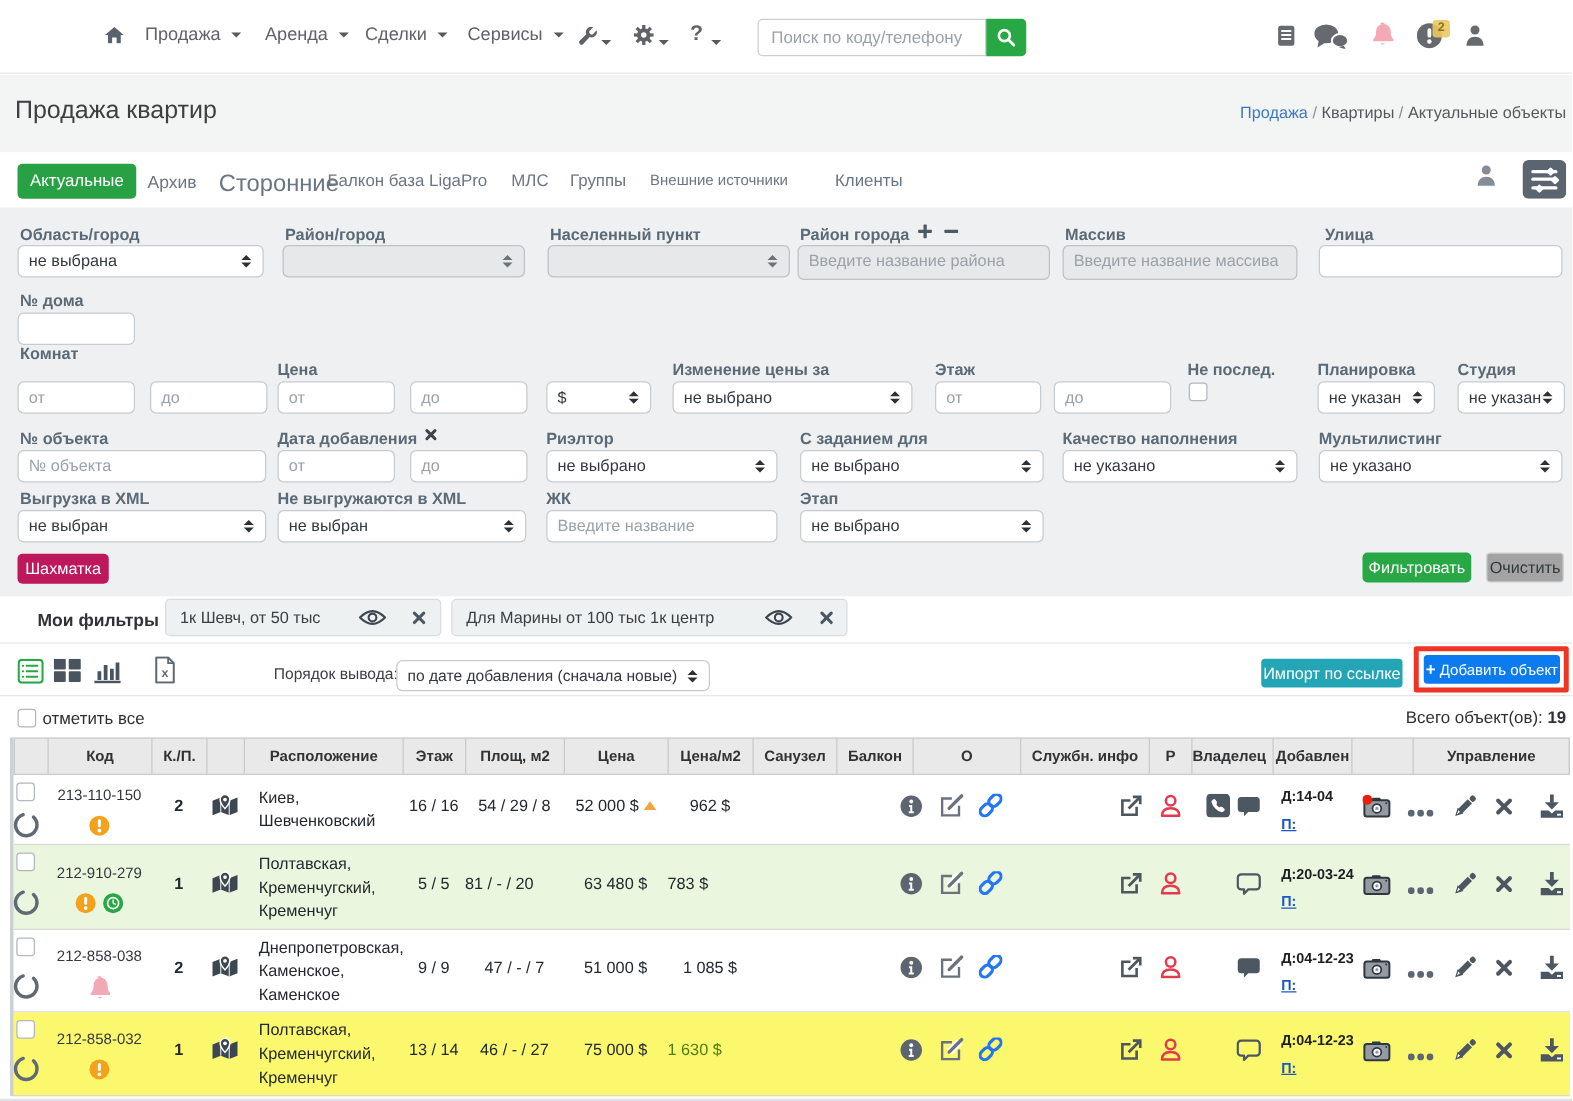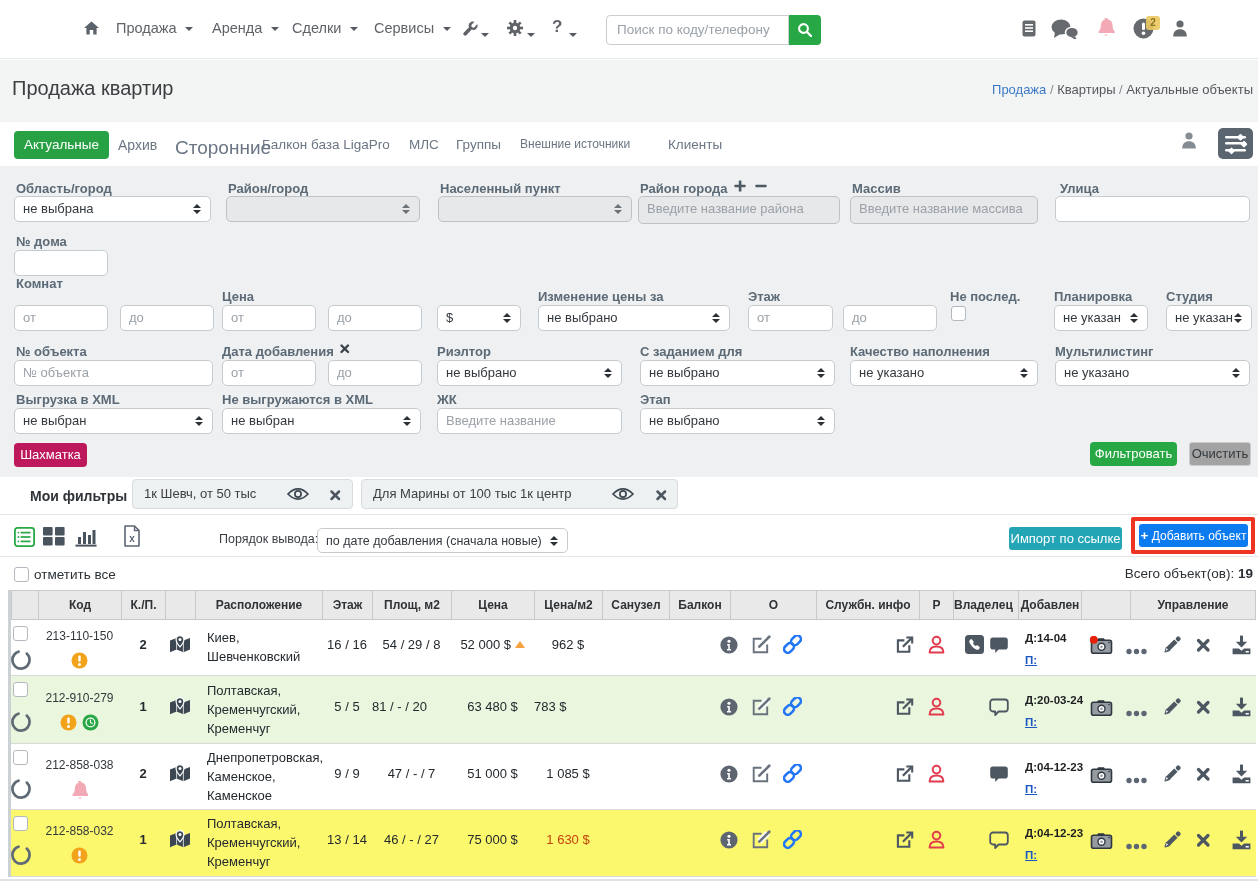--- a/index.html
+++ b/index.html
@@ -633,21 +633,21 @@
       <path d="M1 5.6 L7.6 3 L14.4 5.6 L21 3 V14.6 L14.4 17.2 L7.6 14.6 L1 17.2 Z" fill="#3d4751"></path>
       <line x1="7.6" y1="3" x2="7.6" y2="14.6" stroke="#fff" stroke-width="0.9" opacity="0.85"></line>
       <line x1="14.4" y1="5.6" x2="14.4" y2="17.2" stroke="#fff" stroke-width="0.9" opacity="0.85"></line>
       <path d="M11 0.6 a3.9 3.9 0 0 1 3.9 3.9 c0 3-3.9 7.4-3.9 7.4 s-3.9-4.4-3.9-7.4 A3.9 3.9 0 0 1 11 0.6 Z" fill="#3d4751" stroke="#fff" stroke-width="1.2"></path>
       <circle cx="11" cy="4.6" r="1.5" fill="#fff"></circle>
     </svg></div>
 <div style="position:absolute;left:207px;top:814px;width:118px;font-size:13px;color:#24292e;line-height:19px">Полтавская,<br>Кременчугский,<br>Кременчуг</div>
 <div style="position:absolute;left:322px;top:832px;width:50px;text-align:center;font-size:13px;color:#24292e">13 / 14</div>
 <div style="position:absolute;left:372px;top:832px;width:79px;text-align:center;font-size:13px;color:#24292e">46 / - / 27</div>
 <div style="position:absolute;left:451px;top:832px;width:83px;text-align:center;font-size:13px;color:#24292e;white-space:nowrap">75 000 $</div>
-<div style="position:absolute;left:534px;top:832px;width:68px;text-align:center;font-size:13px;color:#c2410c">1 630 $</div>
+<div style="position:absolute;left:534px;top:832px;width:68px;font-size:13px;color:#4d7c0f">1 630 $</div>
 <div style="position:absolute;left:720px;top:831px"><svg width="18" height="18" viewBox="0 0 18 18">
       <circle cx="9" cy="9" r="8.6" fill="#5d6670"></circle>
       <circle cx="9" cy="5.2" r="1.55" fill="#fff"></circle>
       <path d="M7.2 8 H9.8 V13 H11 V14.6 H7 V13 H8.2 V9.6 H7.2 Z" fill="#fff"></path>
     </svg></div>
 <div style="position:absolute;left:751px;top:829px"><svg width="21" height="21" viewBox="0 0 21 21">
       <path d="M16.2 10.5 V18.3 H2.7 V4.8 H10.5" fill="none" stroke="#6a737d" stroke-width="1.9"></path>
       <line x1="8.3" y1="12.7" x2="16.8" y2="4.2" stroke="#fff" stroke-width="6"></line>
       <line x1="8.3" y1="12.7" x2="16.2" y2="4.8" stroke="#6a737d" stroke-width="2.6" stroke-linecap="round"></line>
       <line x1="17.2" y1="3.8" x2="18.3" y2="2.7" stroke="#6a737d" stroke-width="2.8" stroke-linecap="round"></line>

